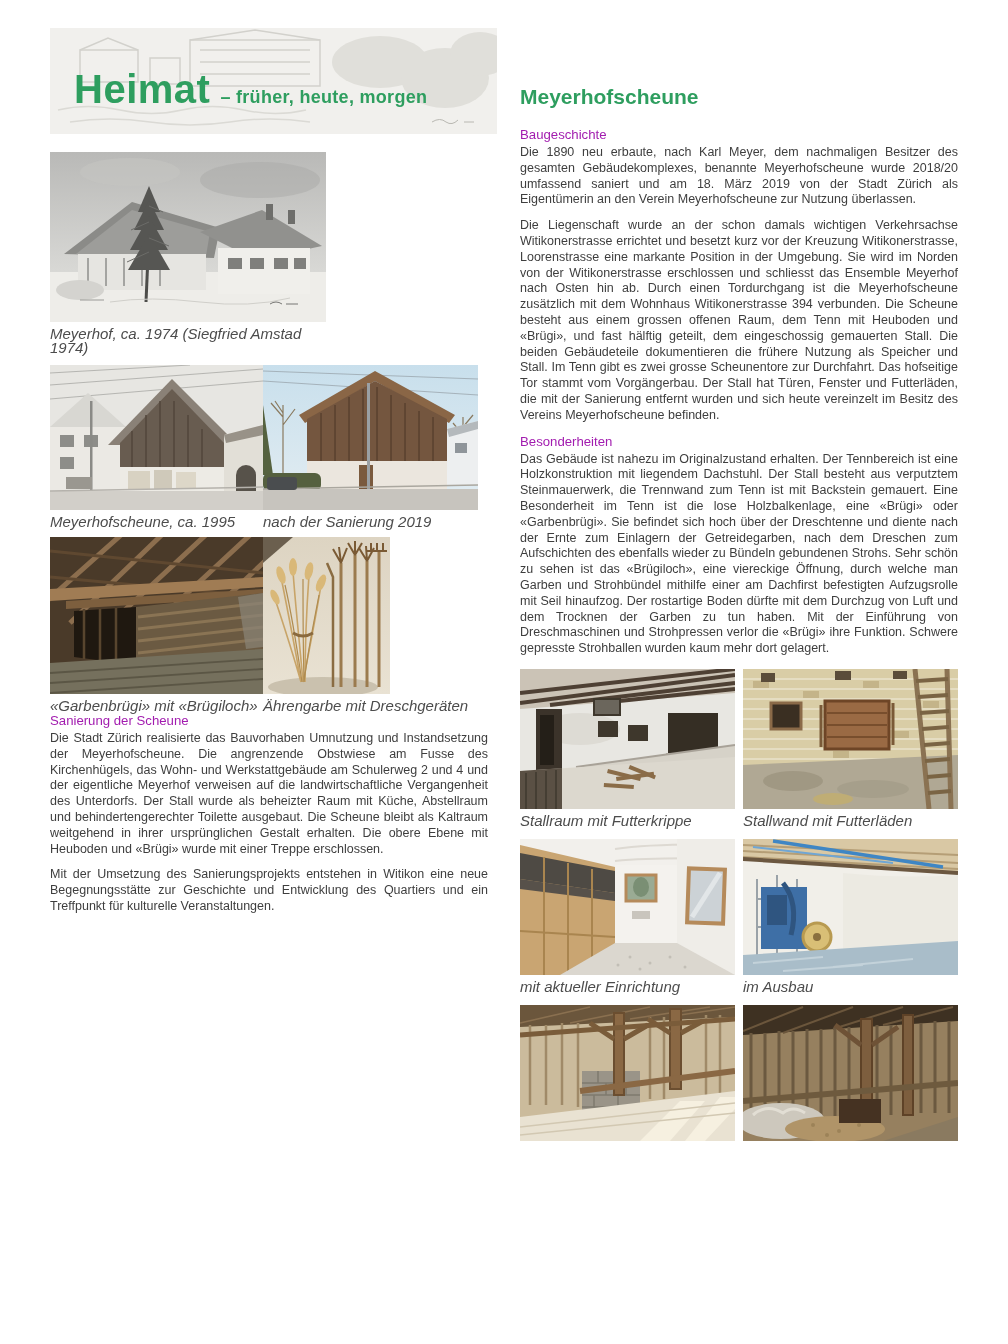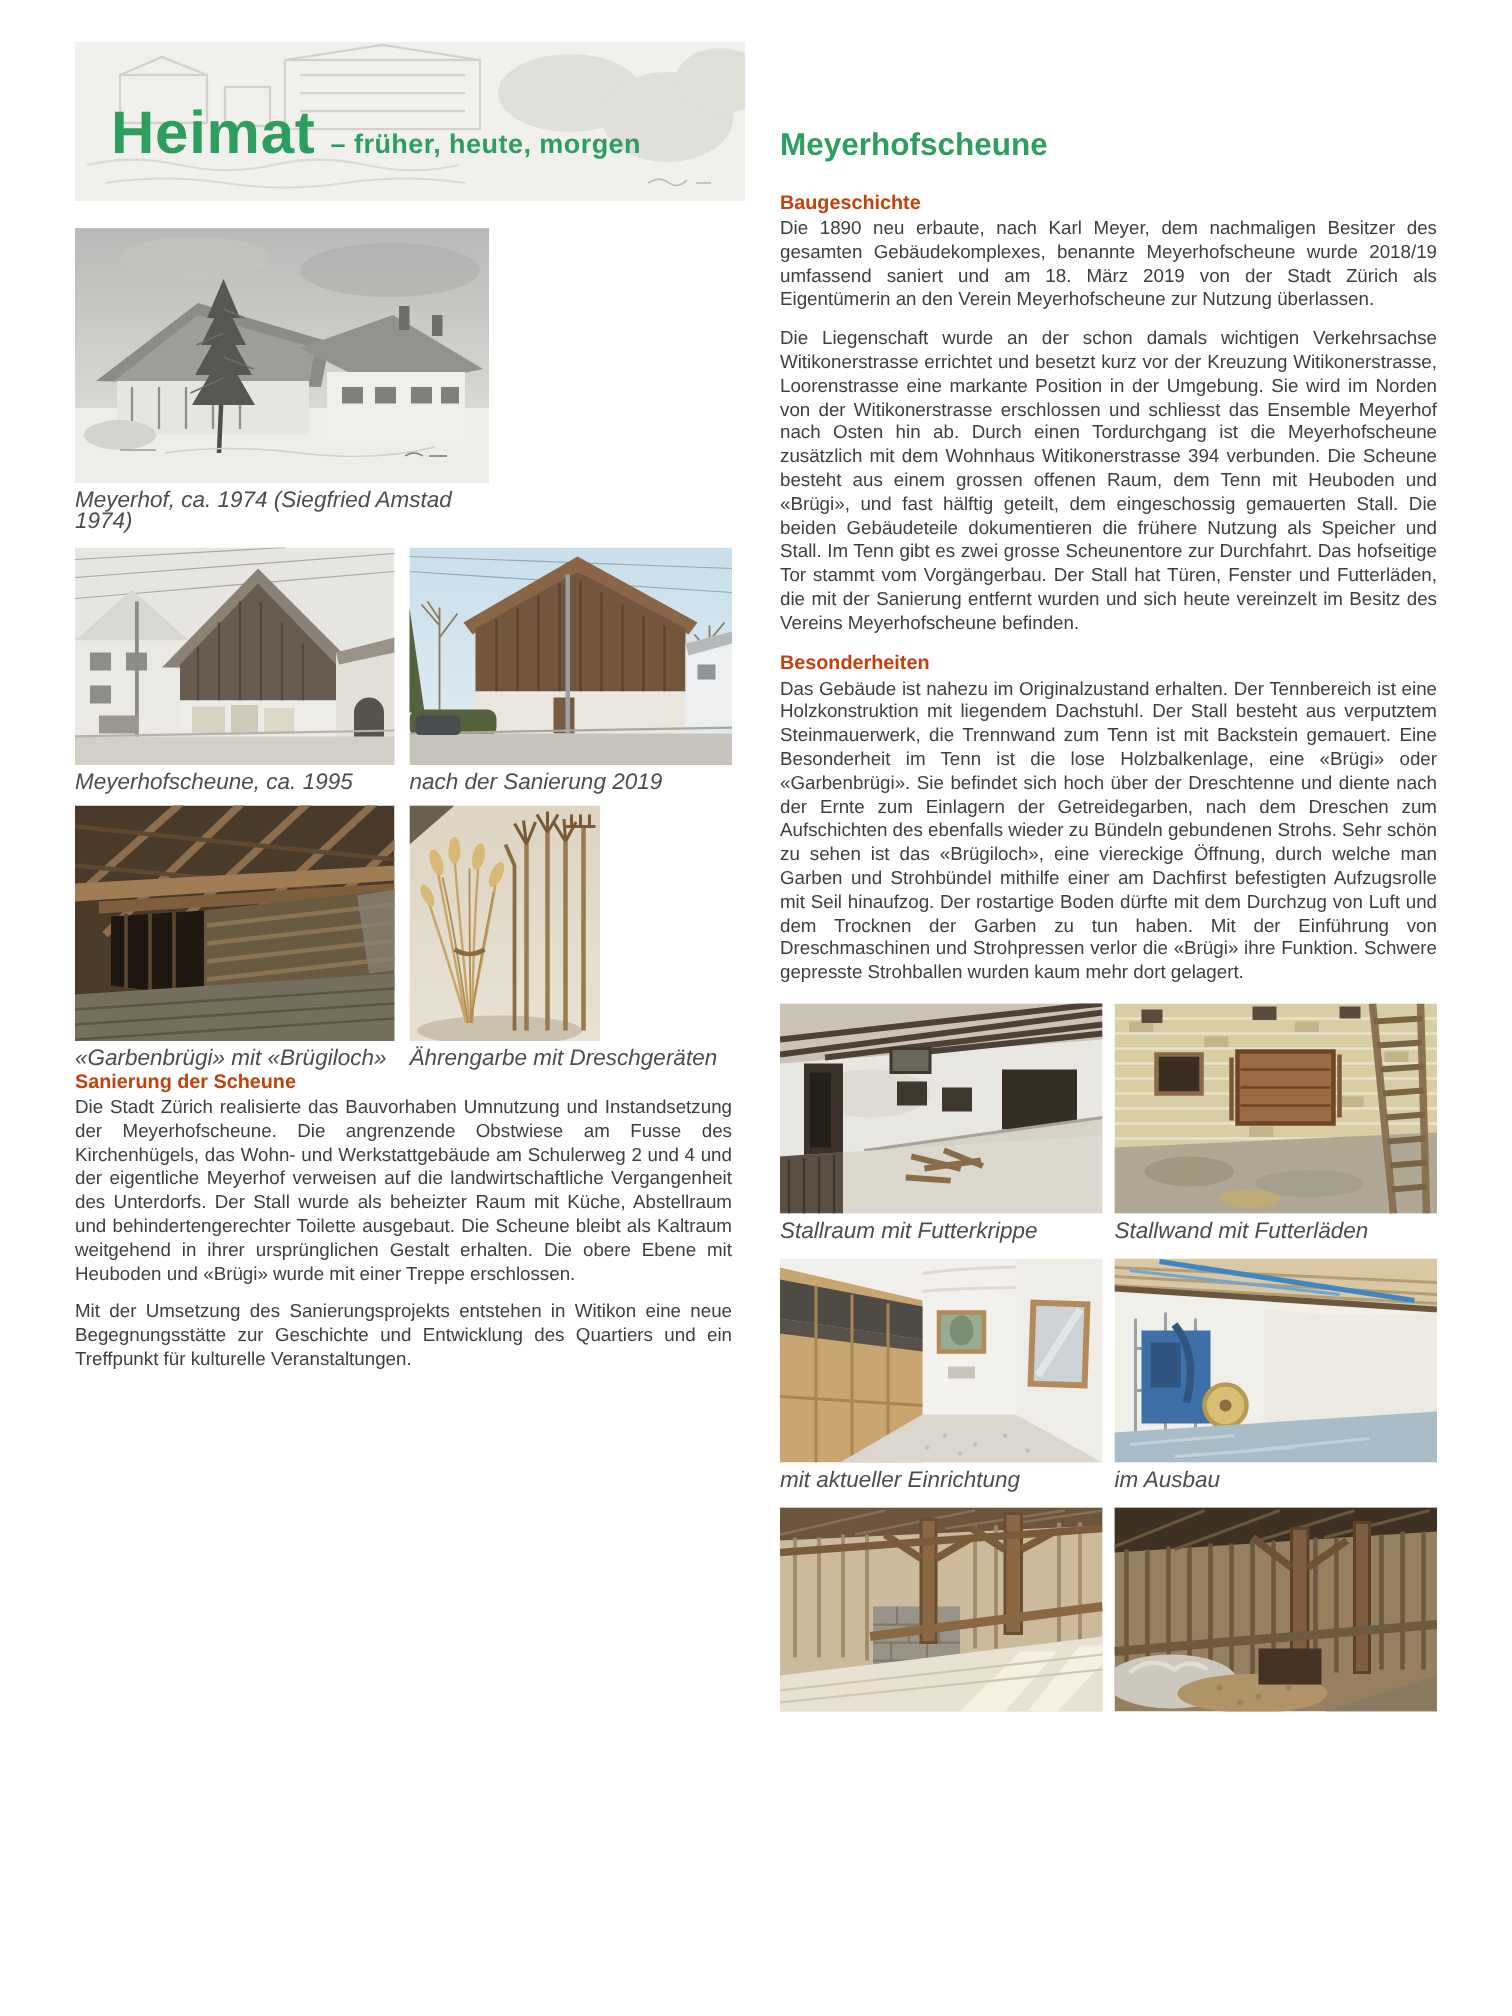--- a/index.html
+++ b/index.html
@@ -12,29 +12,29 @@
   .banner{position:relative;width:447px;height:106px;overflow:hidden;}
   .banner svg{position:absolute;inset:0;}
   .banner-title{position:absolute;left:24px;bottom:22px;display:flex;align-items:baseline;gap:10px;}
   .t-main{font-size:40px;font-weight:bold;color:#2e9e5f;letter-spacing:.5px;}
   .t-sub{font-size:18px;font-weight:bold;color:#2e9e5f;letter-spacing:.3px;}
   
   figure{margin:0;padding:0;display:flex;flex-direction:column;}
   figcaption{font-style:italic;font-size:15px;color:#4c4c4c;margin-top:5px;line-height:14px;}
   .fig-sketch{margin-top:18px;width:276px;}
   .fig-sketch svg{width:276px;height:170px;}
-  .row{display:flex;gap:10px;}
+  .row{display:flex;}
   .row1{margin-top:10px;}
   .row2{margin-top:8px;}
   .ph-1995 svg{width:213px;height:145px;}
   .ph-2019 svg{width:215px;height:145px;}
   .ph-garben svg{width:213px;height:157px;}
   .ph-aehren svg{width:127px;height:157px;}
   
-  h3{font-size:13.2px;font-weight:bold;color:#c2410c;margin:0;line-height:16px;}
+  h3{font-size:13.2px;font-weight:normal;color:#a21caf;margin:0;line-height:16px;}
   .h-sanierung{}
   p{font-size:12.5px;line-height:15.8px;text-align:justify;margin:2px 0 10px 0;width:438px;}
   
   .r-title{margin-top:84px;font-size:21px;font-weight:bold;color:#2e9e5f;line-height:25px;}
   .h-bau{margin-top:18px;}
   .h-beson{margin-top:4px;}
   .photo-grid{display:grid;grid-template-columns:215px 215px;column-gap:8px;margin-top:12px;}
   .photo-grid figure{margin-bottom:11px;}
   .gph-1 svg{width:215px;height:140px;}
   .gph svg{width:215px;height:136px;}
@@ -291,21 +291,21 @@
     <p>Die Stadt Zürich realisierte das Bauvorhaben Umnutzung und Instandsetzung der Meyerhofscheune. Die angrenzende Obstwiese am Fusse des Kirchenhügels, das Wohn- und Werkstattgebäude am Schulerweg 2 und 4 und der eigentliche Meyerhof verweisen auf die landwirtschaftliche Vergangenheit des Unterdorfs. Der Stall wurde als beheizter Raum mit Küche, Abstellraum und behindertengerechter Toilette ausgebaut. Die Scheune bleibt als Kaltraum weitgehend in ihrer ursprünglichen Gestalt erhalten. Die obere Ebene mit Heuboden und «Brügi» wurde mit einer Treppe erschlossen.</p>
     <p>Mit der Umsetzung des Sanierungsprojekts entstehen in Witikon eine neue Begegnungsstätte zur Geschichte und Entwicklung des Quartiers und ein Treffpunkt für kulturelle Veranstaltungen.</p>
   </div>
 
   <div class="col-right">
     <div class="r-title">
       <div>Meyerhofscheune</div>
     </div>
 
     <h3 class="h-bau">Baugeschichte</h3>
-    <p>Die 1890 neu erbaute, nach Karl Meyer, dem nachmaligen Besitzer des gesamten Gebäudekomplexes, benannte Meyerhofscheune wurde 2018/19 umfassend saniert und am 18. März 2019 von der Stadt Zürich als Eigentümerin an den Verein Meyerhofscheune zur Nutzung überlassen.</p>
+    <p>Die 1890 neu erbaute, nach Karl Meyer, dem nachmaligen Besitzer des gesamten Gebäudekomplexes, benannte Meyerhofscheune wurde 2018/20 umfassend saniert und am 18. März 2019 von der Stadt Zürich als Eigentümerin an den Verein Meyerhofscheune zur Nutzung überlassen.</p>
     <p>Die Liegenschaft wurde an der schon damals wichtigen Verkehrsachse Witikonerstrasse errichtet und besetzt kurz vor der Kreuzung Witikonerstrasse, Loorenstrasse eine markante Position in der Umgebung. Sie wird im Norden von der Witikonerstrasse erschlossen und schliesst das Ensemble Meyerhof nach Osten hin ab. Durch einen Tordurchgang ist die Meyerhofscheune zusätzlich mit dem Wohnhaus Witikonerstrasse 394 verbunden. Die Scheune besteht aus einem grossen offenen Raum, dem Tenn mit Heuboden und «Brügi», und fast hälftig geteilt, dem eingeschossig gemauerten Stall. Die beiden Gebäudeteile dokumentieren die frühere Nutzung als Speicher und Stall. Im Tenn gibt es zwei grosse Scheunentore zur Durchfahrt. Das hofseitige Tor stammt vom Vorgängerbau. Der Stall hat Türen, Fenster und Futterläden, die mit der Sanierung entfernt wurden und sich heute vereinzelt im Besitz des Vereins Meyerhofscheune befinden.</p>
 
     <h3 class="h-beson">Besonderheiten</h3>
     <p>Das Gebäude ist nahezu im Originalzustand erhalten. Der Tennbereich ist eine Holzkonstruktion mit liegendem Dachstuhl. Der Stall besteht aus verputztem Steinmauerwerk, die Trennwand zum Tenn ist mit Backstein gemauert. Eine Besonderheit im Tenn ist die lose Holzbalkenlage, eine «Brügi» oder «Garbenbrügi». Sie befindet sich hoch über der Dreschtenne und diente nach der Ernte zum Einlagern der Getreidegarben, nach dem Dreschen zum Aufschichten des ebenfalls wieder zu Bündeln gebundenen Strohs. Sehr schön zu sehen ist das «Brügiloch», eine viereckige Öffnung, durch welche man Garben und Strohbündel mithilfe einer am Dachfirst befestigten Aufzugsrolle mit Seil hinaufzog. Der rostartige Boden dürfte mit dem Durchzug von Luft und dem Trocknen der Garben zu tun haben. Mit der Einführung von Dreschmaschinen und Strohpressen verlor die «Brügi» ihre Funktion. Schwere gepresste Strohballen wurden kaum mehr dort gelagert.</p>
 
     <div class="photo-grid">
 
       <figure class="gph-1">
         <svg viewBox="0 0 215 140" preserveAspectRatio="none">
           <rect width="215" height="140" fill="#e8e7e2"></rect>

